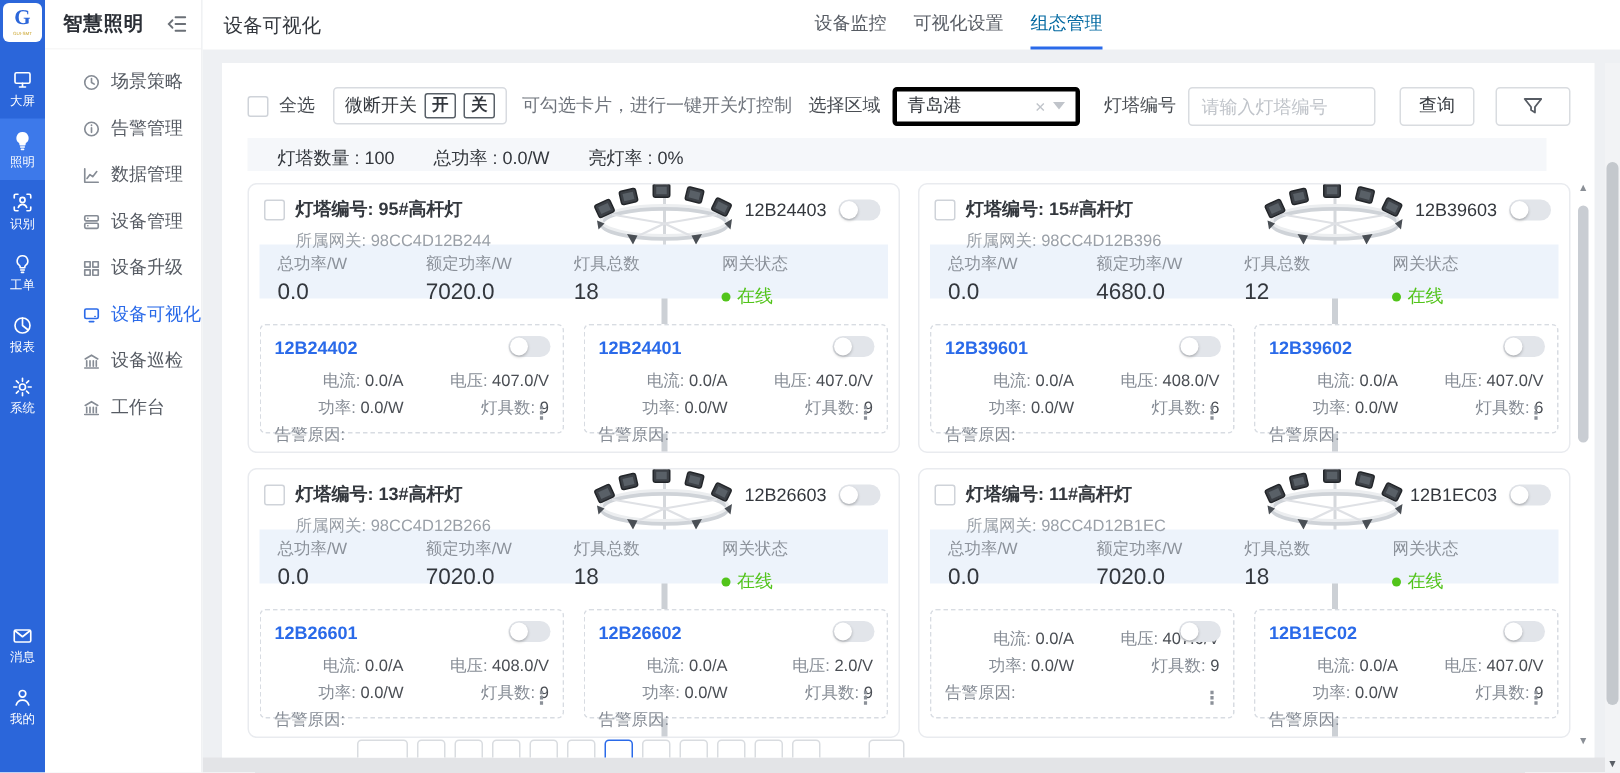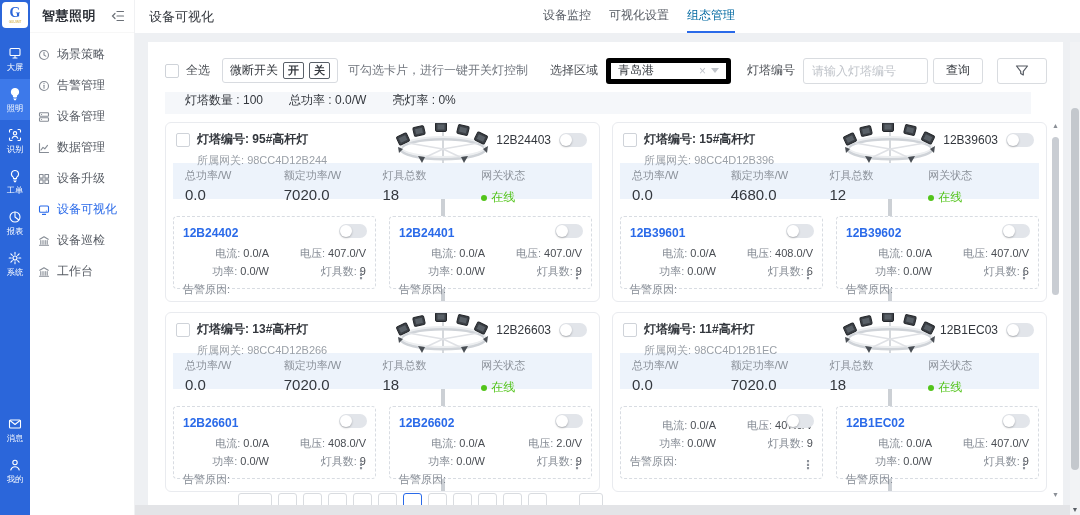--- a/index.html
+++ b/index.html
@@ -15,51 +15,51 @@
   .rail-item .lab { font-size:9px; line-height:9px; transform:scale(.92); white-space:nowrap; }
   .rail-item.active { background:#3d79ea; }
   .rail-spacer { flex:1; }
   .rail-bottom { width:100%; padding-bottom:24px; }
 
   
   .sidebar { position:absolute; left:30px; top:0; width:105px; height:515px; background:#fff; border-right:1px solid #f0f1f3; z-index:4; }
   .side-head { height:33px; display:flex; align-items:center; justify-content:space-between; padding:0 9px 0 12px; border-bottom:1px solid #f7f7f7; }
   .side-title { font-size:13px; font-weight:bold; color:#2b2f36; letter-spacing:.5px; }
   .menu { padding-top:6px; }
-  .menu-item { height:31px; display:flex; align-items:center; gap:7px; padding-left:8px; font-size:12px; color:#565b63; cursor:pointer; }
+  .menu-item { height:31px; display:flex; align-items:center; gap:7px; padding-left:25px; font-size:12px; color:#565b63; cursor:pointer; }
   .menu-item.active { color:#2a6ae9; }
 
   
   .header { position:absolute; left:135px; top:0; width:945px; height:33px; background:#fff; z-index:3; }
   .page-title { position:absolute; left:14px; top:0; line-height:33px; font-size:13px; color:#33373d; }
   .tabs { position:absolute; left:408px; top:0; height:33px; display:flex; gap:18px; }
   .tab { font-size:12px; color:#565b63; line-height:31px; height:33px; cursor:pointer; }
   .tab.active { color:#0369a1; border-bottom:2px solid #2a6ae9; }
 
   
   .panel { position:absolute; left:148px; top:42px; width:915px; height:463px; background:#fff; overflow:hidden; z-index:2; }
 
   .filter { position:absolute; left:17px; right:16px; top:15px; height:27px; display:flex; align-items:center; font-size:12px; }
   .cb { width:14px; height:14px; border:1px solid #cfd3d9; border-radius:2px; background:#fff; display:inline-block; cursor:pointer; flex:none; }
   .filter .lab { margin-left:7px; color:#4a4e54; }
   .switch-group { margin-left:12px; display:flex; align-items:center; gap:5px; border:1px solid #d8dbe0; border-radius:3px; padding:3px 7px; color:#33373d; }
   .sg-btn { border:1px solid #596068; border-radius:2px; font-size:11px; font-weight:bold; padding:1px 4px; line-height:13px; color:#33373d; background:#fff; cursor:pointer; }
   .hint { margin-left:10px; color:#70757d; }
   .f-right { margin-left:auto; display:flex; align-items:center; }
   .f-lab { color:#4a4e54; margin-right:8px; }
-  .select { width:125px; height:26px; border:5px solid #000000; border-radius:3px; display:flex; align-items:center; padding:0 7px; margin-right:16px; cursor:pointer; }
+  .select { width:125px; height:26px; border:3px solid #000000; border-radius:3px; display:flex; align-items:center; padding:0 7px; margin-right:16px; cursor:pointer; }
   .select .val { flex:1; color:#33373d; }
   .select .x { color:#c0c4ca; font-size:12px; margin-right:5px; cursor:pointer; }
   .select .caret { width:0; height:0; border-left:4px solid transparent; border-right:4px solid transparent; border-top:5px solid #c0c4ca; }
-  .tinput { width:125px; height:26px; border:1px solid #d9dce0; border-radius:3px; padding:0 8px; font-size:12px; color:#3b82f6; margin-right:5px; outline:none; font-family:inherit; }
+  .tinput { width:125px; height:26px; border:1px solid #d9dce0; border-radius:3px; padding:0 8px; font-size:12px; color:#3b82f6; margin-right:16px; outline:none; font-family:inherit; }
   .tinput::placeholder { color:#c0c4ca; }
   .btn { height:26px; min-width:50px; border:1px solid #d9dce0; border-radius:3px; background:#fff; font-size:12px; color:#33373d; cursor:pointer; font-family:inherit; }
   .funnel-btn { margin-left:14px; width:36px; display:flex; align-items:center; justify-content:center; }
 
-  .summary { position:absolute; left:17px; right:32px; top:50px; height:22px; background:#f5f7fa; display:flex; align-items:flex-start; gap:26px; padding-left:20px; font-size:12px; color:#33373d; }
+  .summary { position:absolute; left:17px; right:32px; top:50px; height:22px; background:#f5f7fa; display:flex; align-items:flex-end; gap:26px; padding-left:20px; font-size:12px; color:#33373d; }
 
   .cards { position:absolute; left:17px; top:80px; width:882px; display:grid; grid-template-columns:435px 435px; grid-auto-rows:180px; column-gap:12px; row-gap:10px; }
   .card { position:relative; border:1px solid #e9ebef; border-radius:6px; background:#fff; overflow:hidden; }
   .tower { position:absolute; top:-1px; left:calc(64% - 55px); z-index:0; }
   .pole { position:absolute; left:calc(64% - 2px); width:4px; background:#ccd0d5; z-index:0; }
   .pole-mid { top:75px; height:19px; }
   .pole-bot { top:166px; height:13px; }
   .card-head { position:absolute; left:10px; top:8px; display:flex; gap:7px; z-index:2; }
   .card-head .cb { margin-top:2px; }
   .card-title { font-size:12px; font-weight:bold; color:#33373d; }
@@ -191,32 +191,32 @@
       <div class="menu-item">
         <svg width="12" height="12" viewBox="0 0 12 12" fill="none" stroke="#868c95" stroke-width="1.1" stroke-linecap="round" stroke-linejoin="round">
           <circle cx="6" cy="6" r="4.5"></circle>
           <path d="M6 5.2v3"></path>
           <path d="M6 3.4v.2"></path>
         </svg>
         <span>告警管理</span>
       </div>
       <div class="menu-item">
         <svg width="12" height="12" viewBox="0 0 12 12" fill="none" stroke="#868c95" stroke-width="1.1" stroke-linecap="round" stroke-linejoin="round">
+          <path d="M1.5 1.5v9h9"></path>
+          <path d="M3 8l2-2.6 1.8 1.4 2.7-3.4"></path>
+        </svg>
+        <span>数据管理</span>
+      </div>
+      <div class="menu-item">
+        <svg width="12" height="12" viewBox="0 0 12 12" fill="none" stroke="#868c95" stroke-width="1.1" stroke-linecap="round" stroke-linejoin="round">
           <rect x="1.5" y="1.8" width="9" height="3.4" rx=".8"></rect>
           <rect x="1.5" y="6.8" width="9" height="3.4" rx=".8"></rect>
           <path d="M3.5 3.5h.1M3.5 8.5h.1"></path>
         </svg>
         <span>设备管理</span>
-      </div>
-      <div class="menu-item">
-        <svg width="12" height="12" viewBox="0 0 12 12" fill="none" stroke="#868c95" stroke-width="1.1" stroke-linecap="round" stroke-linejoin="round">
-          <path d="M1.5 1.5v9h9"></path>
-          <path d="M3 8l2-2.6 1.8 1.4 2.7-3.4"></path>
-        </svg>
-        <span>数据管理</span>
       </div>
       <div class="menu-item">
         <svg width="12" height="12" viewBox="0 0 12 12" fill="none" stroke="#868c95" stroke-width="1.1" stroke-linecap="round" stroke-linejoin="round">
           <rect x="1.5" y="1.5" width="3.6" height="3.6"></rect>
           <rect x="6.9" y="1.5" width="3.6" height="3.6"></rect>
           <rect x="1.5" y="6.9" width="3.6" height="3.6"></rect>
           <rect x="6.9" y="6.9" width="3.6" height="3.6"></rect>
         </svg>
         <span>设备升级</span>
       </div>

